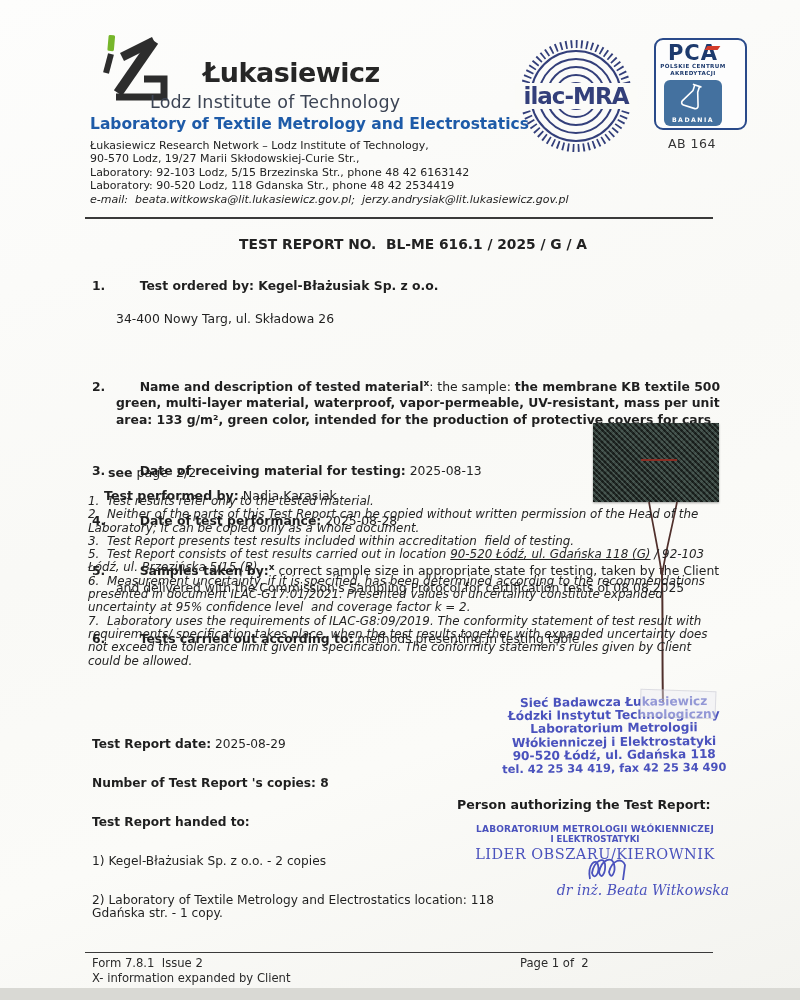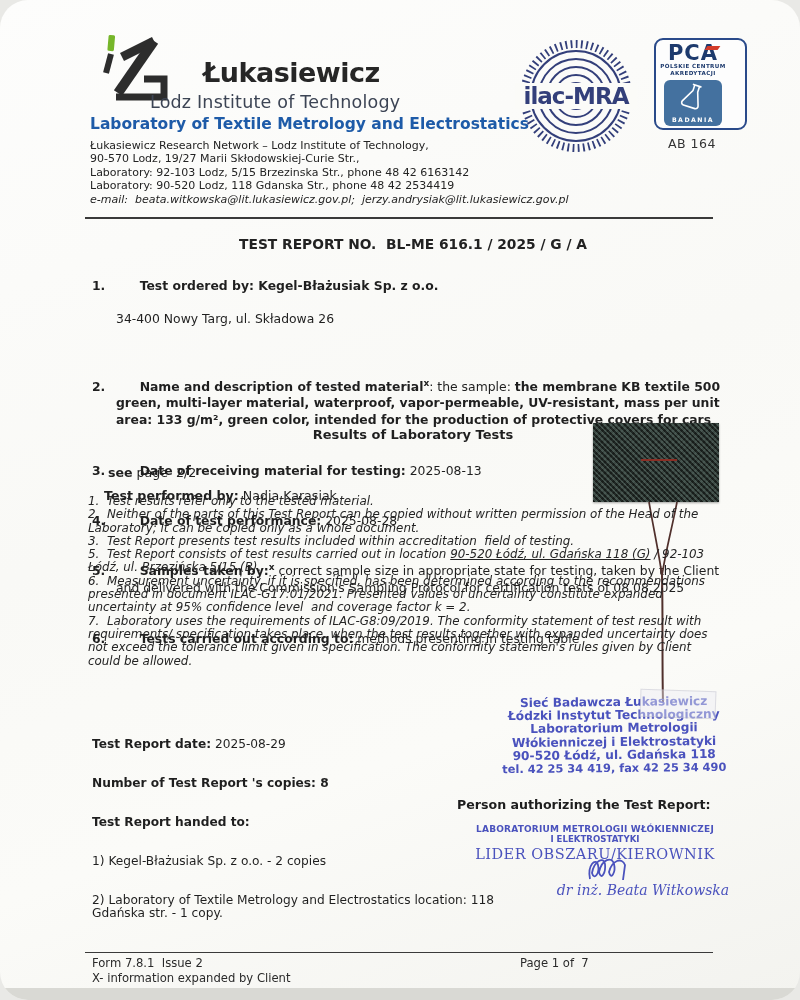--- a/index.html
+++ b/index.html
@@ -1,19 +1,19 @@
 <!DOCTYPE html>
 <html><head>
 <meta charset="utf-8">
 <style>
   html,body{margin:0;padding:0;background:#e9e9e6;}
   .page{
     position:relative;width:800px;height:1000px;overflow:hidden;
     background:linear-gradient(160deg,#fdfdfc 0%,#f9f9f6 45%,#fbfbf8 70%,#f3f3ef 100%);
-    font-family:"DejaVu Sans","Liberation Sans",sans-serif;color:#1f1f1f;border-radius:28px;
+    font-family:"DejaVu Sans","Liberation Sans",sans-serif;color:#1f1f1f;
   }
   .abs{position:absolute;}
   .ws{white-space:pre-wrap;}
   
   .brand{font-size:27px;font-weight:bold;color:#262626;letter-spacing:-0.5px;}
   .brand-sub{font-size:17.5px;color:#3c4454;letter-spacing:0.2px;}
   .lab-name{font-size:15.5px;font-weight:bold;color:#1e5ba8;}
   .addr{font-size:11px;line-height:13.4px;color:#232323;}
   .addr .em{font-style:italic;}
   .rule{background:#3a3a3a;height:1.5px;}
@@ -141,21 +141,20 @@
       <span class="no">4.</span><span class="b">Date of test performance:</span><span> 2025-08-28</span>
     </div>
     <div class="item ws">
       <span class="no">5.</span><span class="b">Samples taken by:</span><span class="sup">x</span><span> correct sample size in appropriate state for testing, taken by the Client and delivered with the Commission's Sampling Protocol for certification tests of 08.08.2025</span>
     </div>
     <div class="item ws">
       <span class="no">6.</span><span class="b">Tests carried out according to:</span><span> methods presenting in testing table</span>
     </div>
   </div>
 
-  <div class="abs results-h center-col" style="top:427px;">Results of Laboratory Tests</div>
 
   <div class="abs see-line ws" style="left:92px;top:450px;">
     <span class="b">see</span><span> page  2/2</span>
   </div>
   <div class="abs performed ws" style="left:88px;top:473px;">
     <span class="b">Test performed by:</span><span> Nadia Karasiak</span>
   </div>
 
   <div class="abs swatch">
     <div class="stitch"></div>
@@ -201,17 +200,17 @@
     <div class="l3">LIDER OBSZARU/KIEROWNIK</div>
   </div>
 
   <svg class="abs" style="left:584px;top:853px;" width="66" height="32" viewBox="0 0 66 32">
     <path d="M6,26 C3,12 12,4 14,12 C16,20 10,28 8,20 C10,8 20,3 21,11 C22,20 17,28 15,19 C18,6 28,3 30,11 C32,19 27,28 25,19 C28,7 38,4 41,12 L39,27" stroke="#4a52bd" stroke-width="1.8" fill="none"></path>
   </svg>
   <div class="abs signer">dr inż. Beata Witkowska</div>
 
   <div class="abs rule" style="left:85px;top:952px;width:628px;height:1px;"></div>
   <div class="abs footer-txt ws" style="left:92px;top:956px;">Form 7.8.1  Issue 2</div>
-  <div class="abs footer-txt ws" style="left:520px;top:956px;">Page 1 of  7</div>
+  <div class="abs footer-txt ws" style="left:520px;top:956px;">Page 1 of  2</div>
   <div class="abs footer-txt ws" style="left:92px;top:971px;">X- information expanded by Client</div>
 
   <div class="abs scan-band"></div>
 </div>
 
 </body></html>

